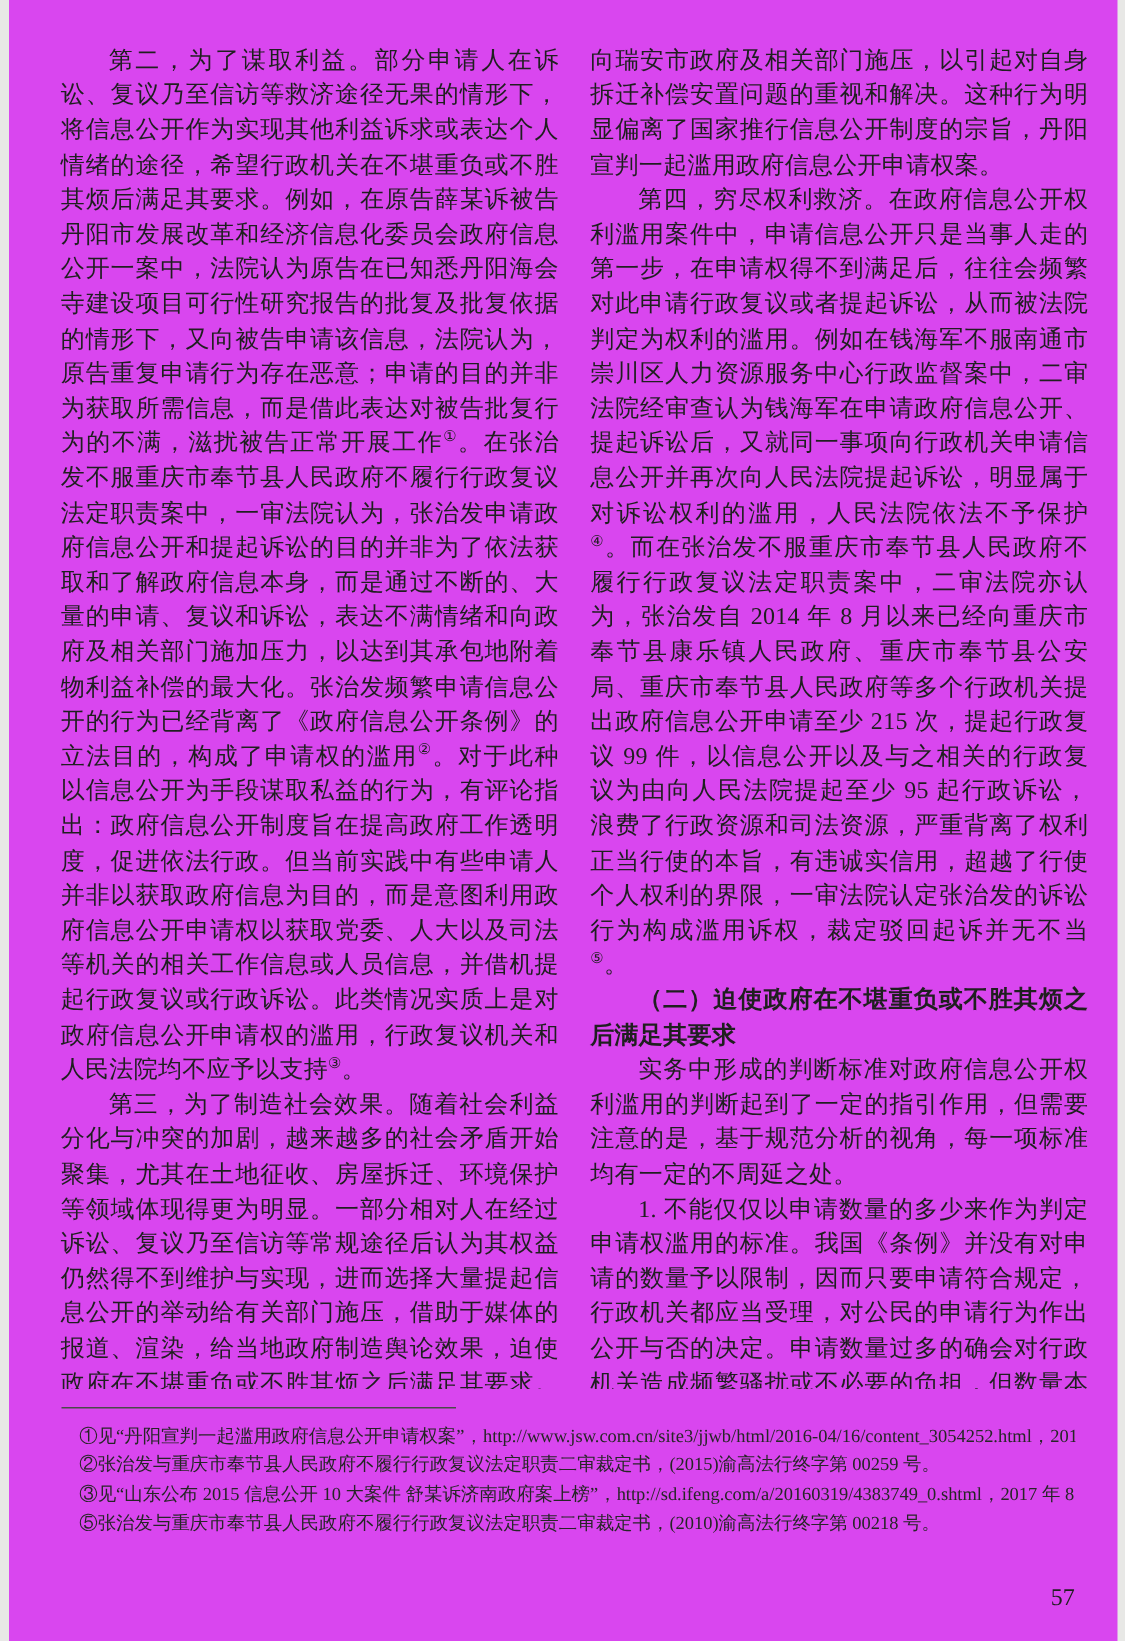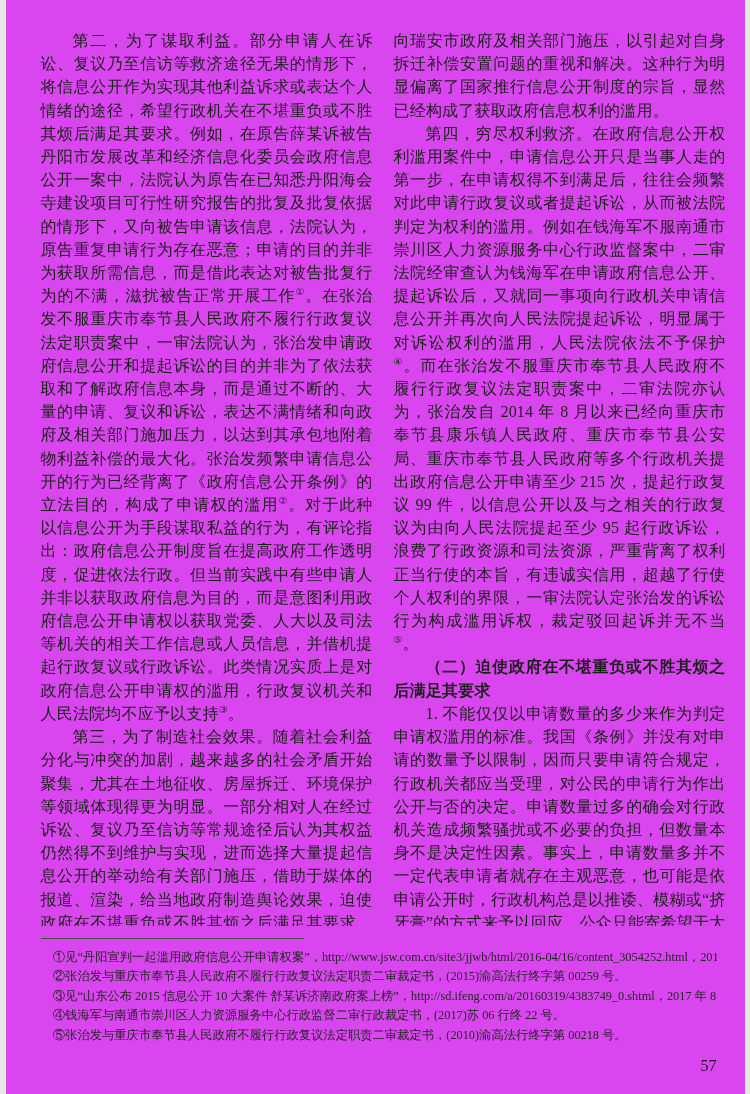--- a/index.html
+++ b/index.html
@@ -70,31 +70,31 @@
 </head>
 <body>
 
 <div class="page">
   <div class="content">
     <div class="col">
       <p class="body-par indent supify">第二，为了谋取利益。部分申请人在诉讼、复议乃至信访等救济途径无果的情形下，将信息公开作为实现其他利益诉求或表达个人情绪的途径，希望行政机关在不堪重负或不胜其烦后满足其要求。例如，在原告薛某诉被告丹阳市发展改革和经济信息化委员会政府信息公开一案中，法院认为原告在已知悉丹阳海会寺建设项目可行性研究报告的批复及批复依据的情形下，又向被告申请该信息，法院认为，原告重复申请行为存在恶意；申请的目的并非为获取所需信息，而是借此表达对被告批复行为的不满，滋扰被告正常开展工作<sup>①</sup>。在张治发不服重庆市奉节县人民政府不履行行政复议法定职责案中，一审法院认为，张治发申请政府信息公开和提起诉讼的目的并非为了依法获取和了解政府信息本身，而是通过不断的、大量的申请、复议和诉讼，表达不满情绪和向政府及相关部门施加压力，以达到其承包地附着物利益补偿的最大化。张治发频繁申请信息公开的行为已经背离了《政府信息公开条例》的立法目的，构成了申请权的滥用<sup>②</sup>。对于此种以信息公开为手段谋取私益的行为，有评论指出：政府信息公开制度旨在提高政府工作透明度，促进依法行政。但当前实践中有些申请人并非以获取政府信息为目的，而是意图利用政府信息公开申请权以获取党委、人大以及司法等机关的相关工作信息或人员信息，并借机提起行政复议或行政诉讼。此类情况实质上是对政府信息公开申请权的滥用，行政复议机关和人民法院均不应予以支持<sup>③</sup>。</p>
       <p class="body-par indent supify">第三，为了制造社会效果。随着社会利益分化与冲突的加剧，越来越多的社会矛盾开始聚集，尤其在土地征收、房屋拆迁、环境保护等领域体现得更为明显。一部分相对人在经过诉讼、复议乃至信访等常规途径后认为其权益仍然得不到维护与实现，进而选择大量提起信息公开的举动给有关部门施压，借助于媒体的报道、渲染，给当地政府制造舆论效果，迫使政府在不堪重负或不胜其烦之后满足其要求。一般而言，该类申请人没有明确的利益诉求，只是纯粹通过大量信息公开的方式，表达对政府的不满，给政府增加工作负担。例如，在徐俱华案中，法院认为徐俱华大量地提出政府信息公开申请的真实目的并非为了获取信息，而是期望通过此举</p>
     </div>
     <div class="col">
-      <p class="body-par supify">向瑞安市政府及相关部门施压，以引起对自身拆迁补偿安置问题的重视和解决。这种行为明显偏离了国家推行信息公开制度的宗旨，显然已经构成了获取政府信息权利的滥用。</p>
+      <p class="body-par supify">向瑞安市政府及相关部门施压，以引起对自身拆迁补偿安置问题的重视和解决。这种行为明显偏离了国家推行信息公开制度的宗旨，丹阳宣判一起滥用政府信息公开申请权案。</p>
       <p class="body-par indent supify">第四，穷尽权利救济。在政府信息公开权利滥用案件中，申请信息公开只是当事人走的第一步，在申请权得不到满足后，往往会频繁对此申请行政复议或者提起诉讼，从而被法院判定为权利的滥用。例如在钱海军不服南通市崇川区人力资源服务中心行政监督案中，二审法院经审查认为钱海军在申请政府信息公开、提起诉讼后，又就同一事项向行政机关申请信息公开并再次向人民法院提起诉讼，明显属于对诉讼权利的滥用，人民法院依法不予保护<sup>④</sup>。而在张治发不服重庆市奉节县人民政府不履行行政复议法定职责案中，二审法院亦认为，张治发自 2014 年 8 月以来已经向重庆市奉节县康乐镇人民政府、重庆市奉节县公安局、重庆市奉节县人民政府等多个行政机关提出政府信息公开申请至少 215 次，提起行政复议 99 件，以信息公开以及与之相关的行政复议为由向人民法院提起至少 95 起行政诉讼，浪费了行政资源和司法资源，严重背离了权利正当行使的本旨，有违诚实信用，超越了行使个人权利的界限，一审法院认定张治发的诉讼行为构成滥用诉权，裁定驳回起诉并无不当<sup>⑤</sup>。</p>
       <p class="body-par indent heading">（二）迫使政府在不堪重负或不胜其烦之后满足其要求</p>
+      <p class="body-par indent supify">实务中形成的判断标准对政府信息公开权利滥用的判断起到了一定的指引作用，但需要注意的是，基于规范分析的视角，每一项标准均有一定的不周延之处。</p>
       <p class="body-par indent supify">1. 不能仅仅以申请数量的多少来作为判定申请权滥用的标准。我国《条例》并没有对申请的数量予以限制，因而只要申请符合规定，行政机关都应当受理，对公民的申请行为作出公开与否的决定。申请数量过多的确会对行政机关造成频繁骚扰或不必要的负担，但数量本身不是决定性因素。事实上，申请数量多并不一定代表申请者就存在主观恶意，也可能是依申请公开时，行政机构总是以推诿、模糊或“挤牙膏”的方式来予以回应，公众只能寄希望于大量的信息公开申请倒逼政府加大信息公开</p>
     </div>
   </div>
 
   <div class="fn-sep"></div>
 
   <div class="footnotes">
     <p>①见“丹阳宣判一起滥用政府信息公开申请权案”，http://www.jsw.com.cn/site3/jjwb/html/2016-04/16/content_3054252.html，2017 年 8 月 1 日。</p>
     <p>②张治发与重庆市奉节县人民政府不履行行政复议法定职责二审裁定书，(2015)渝高法行终字第 00259 号。</p>
     <p>③见“山东公布 2015 信息公开 10 大案件 舒某诉济南政府案上榜”，http://sd.ifeng.com/a/20160319/4383749_0.shtml，2017 年 8 月 3 日。</p>
-    <p>④钱海军与南通市崇川区人力资源服务中心行政监督二审行政裁定书，(2017)苏 06 行终 22 号。</p>
     <p>⑤张治发与重庆市奉节县人民政府不履行行政复议法定职责二审裁定书，(2010)渝高法行终字第 00218 号。</p>
   </div>
 
   <div class="page-number">57</div>
 </div>
 
 </body></html>

